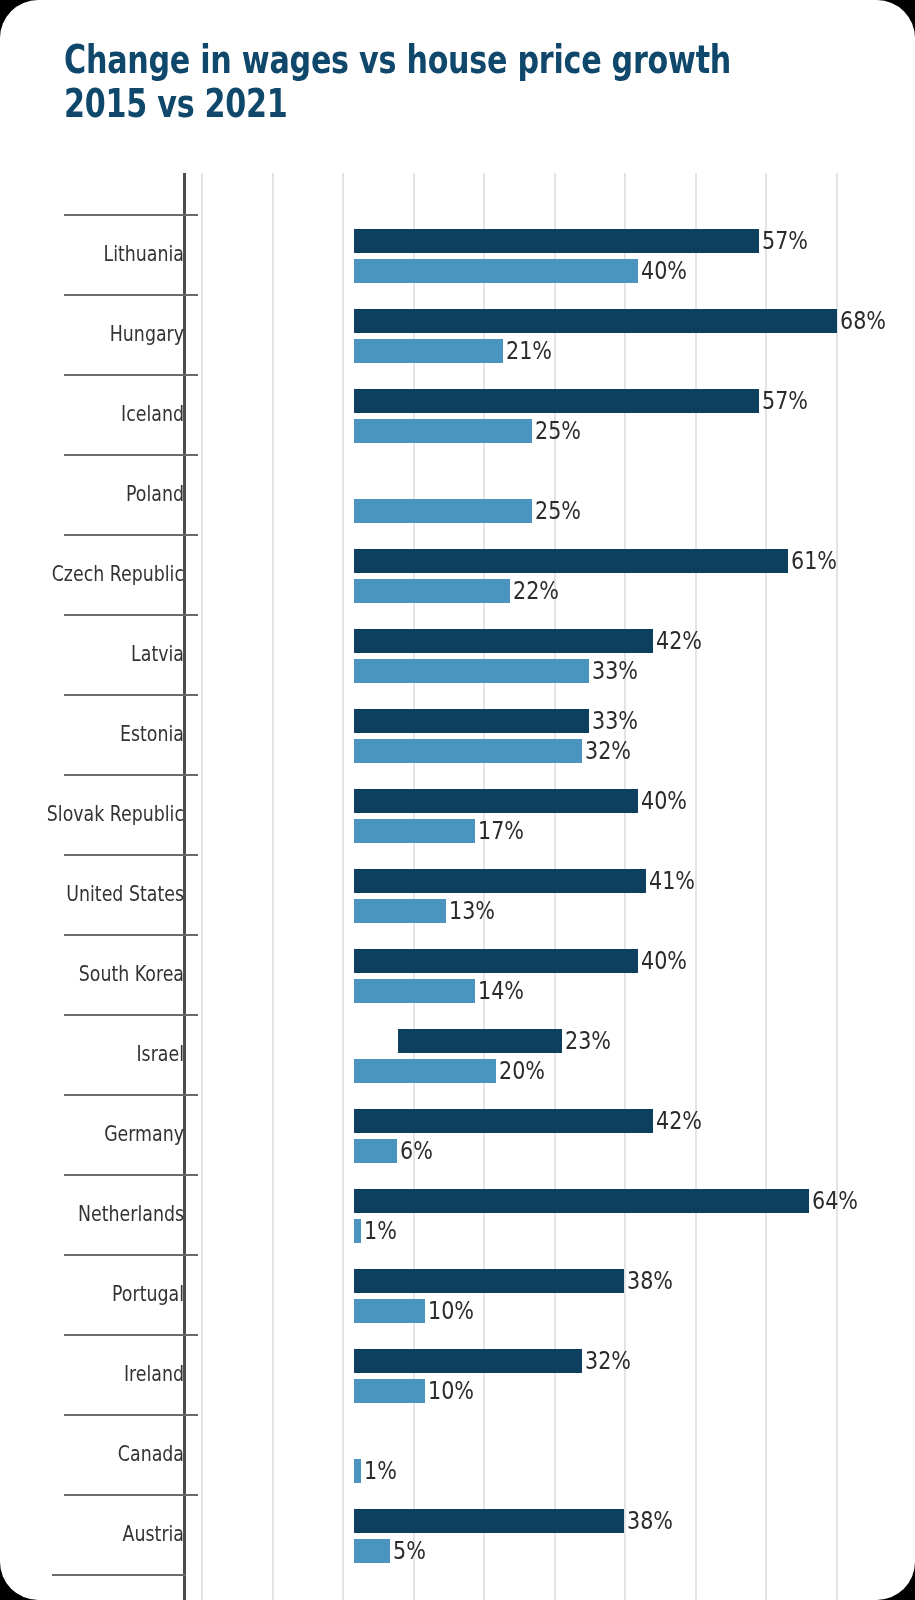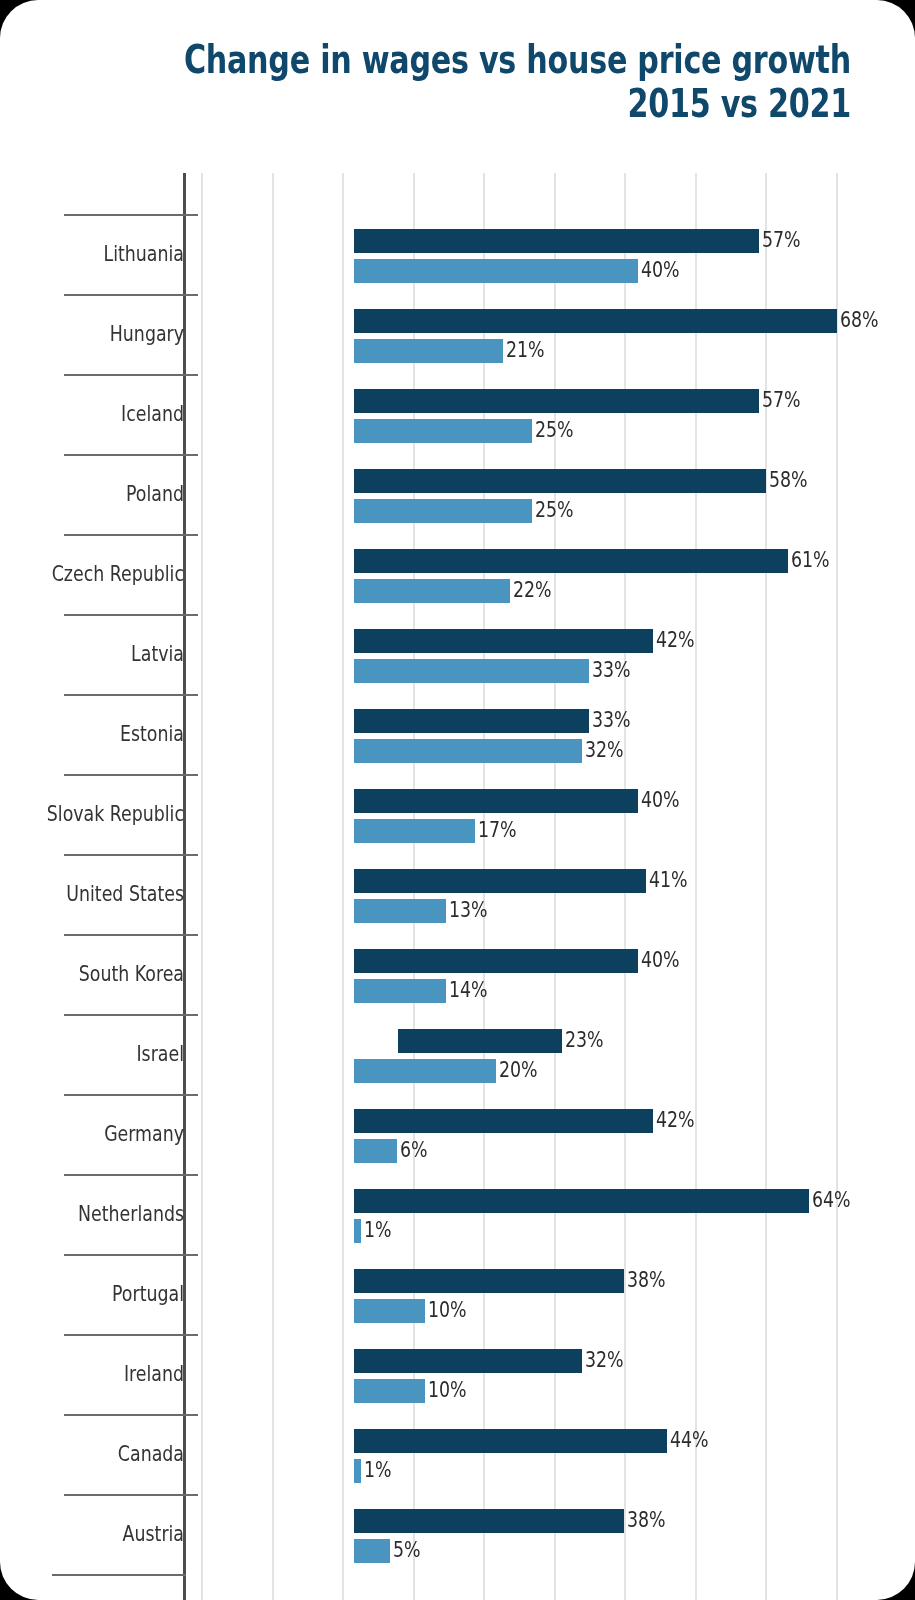--- a/index.html
+++ b/index.html
@@ -20,21 +20,21 @@
     background: #ffffff;
     border-radius: 38px;
     overflow: hidden;
   }
   
   #title-block {
     position: absolute;
     left: 0;
     top: 38px;
     width: 915px;
-    text-align: right;
+    text-align: left;
   }
   .title-line {
     color: #10486b;
     font-family: "Liberation Sans Narrow", "DejaVu Sans Condensed", "Liberation Sans", sans-serif;
     font-weight: bold;
     font-size: 39px;
     line-height: 44px;
     letter-spacing: -0.3px;
     transform: scaleX(0.86);
     transform-origin: center center;
@@ -120,21 +120,21 @@
   .bar.dark { background: #0d3f5e; }
   .bar.light { background: #4a95c0; }
   .bar-value {
     position: absolute;
     left: 100%;
     top: 50%;
     transform: translateY(-52%);
     margin-left: 3px;
     color: #2b2b2b;
     font-family: "Liberation Sans Narrow", "DejaVu Sans Condensed", "Liberation Sans", sans-serif;
-    font-size: 21px;
+    font-size: 25px;
     line-height: 25px;
     white-space: nowrap;
   }
   .bar-value span { display: inline-block; transform: scaleX(0.92); transform-origin: left center; }
 </style>
 </head>
 <body>
 
 <div id="page">
 
@@ -190,24 +190,20 @@
             <div class="bar-value"><span>57%</span></div>
           </div>
           <div class="bar-wrap light" style="width: 177.75px;">
             <div class="bar light" style="width: 100%; background: rgb(74, 149, 192);"></div>
             <div class="bar-value"><span>25%</span></div>
           </div>
         </div>
         <div class="row">
           <div class="tickline"></div>
           <div class="cat-label">Poland</div>
-          <div class="bar-wrap dark" style="width: 412.38px;">
-            <div class="bar dark" style="width: 100%; background: rgb(13, 63, 94);"></div>
-            <div class="bar-value"><span>58%</span></div>
-          </div>
           <div class="bar-wrap light" style="width: 177.75px;">
             <div class="bar light" style="width: 100%; background: rgb(74, 149, 192);"></div>
             <div class="bar-value"><span>25%</span></div>
           </div>
         </div>
         <div class="row">
           <div class="tickline"></div>
           <div class="cat-label">Czech Republic</div>
           <div class="bar-wrap dark" style="width: 433.71px; border-radius: 7px;">
             <div class="bar dark" style="width: 100%; background: rgb(13, 63, 94);"></div>
@@ -266,21 +262,21 @@
             <div class="bar-value"><span>13%</span></div>
           </div>
         </div>
         <div class="row">
           <div class="tickline"></div>
           <div class="cat-label">South Korea</div>
           <div class="bar-wrap dark" style="width: 284.4px;">
             <div class="bar dark" style="width: 100%; background: rgb(13, 63, 94);"></div>
             <div class="bar-value"><span>40%</span></div>
           </div>
-          <div class="bar-wrap light" style="width: 92px;">
+          <div class="bar-wrap light" style="width: 121px;">
             <div class="bar light" style="width: 100%; background: rgb(74, 149, 192);"></div>
             <div class="bar-value"><span>14%</span></div>
           </div>
         </div>
         <div class="row">
           <div class="tickline"></div>
           <div class="cat-label">Israel</div>
           <div class="bar-wrap dark" style="width: 163.53px; padding-left: 44px;">
             <div class="bar dark" style="width: 100%; background: rgb(13, 63, 94);"></div>
             <div class="bar-value"><span>23%</span></div>
@@ -334,24 +330,20 @@
             <div class="bar-value"><span>32%</span></div>
           </div>
           <div class="bar-wrap light" style="width: 71.1px;">
             <div class="bar light" style="width: 100%; background: rgb(74, 149, 192);"></div>
             <div class="bar-value"><span>10%</span></div>
           </div>
         </div>
         <div class="row">
           <div class="tickline"></div>
           <div class="cat-label">Canada</div>
-          <div class="bar-wrap dark" style="width: 312.84px;">
-            <div class="bar dark" style="width: 100%; background: rgb(13, 63, 94);"></div>
-            <div class="bar-value"><span>44%</span></div>
-          </div>
           <div class="bar-wrap light" style="width: 7.11px;">
             <div class="bar light" style="width: 100%; background: rgb(74, 149, 192);"></div>
             <div class="bar-value"><span>1%</span></div>
           </div>
         </div>
         <div class="row">
           <div class="tickline"></div>
           <div class="cat-label">Austria</div>
           <div class="bar-wrap dark" style="width: 270.18px;">
             <div class="bar dark" style="width: 100%; background: rgb(13, 63, 94);"></div>

